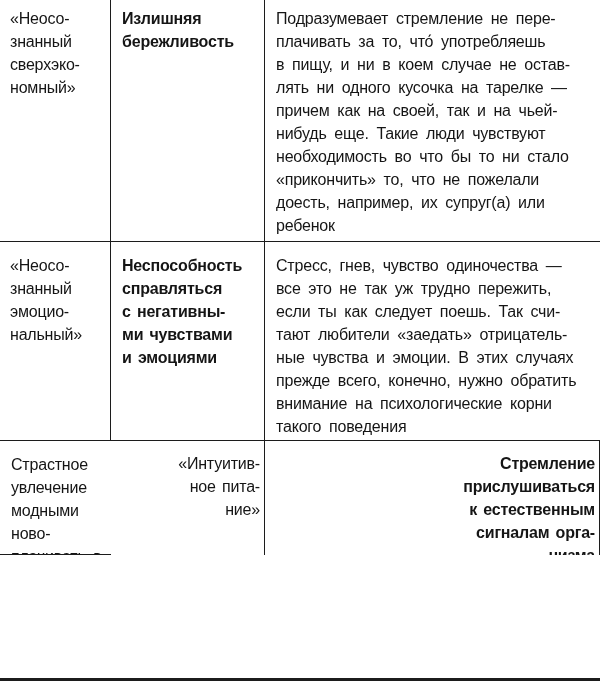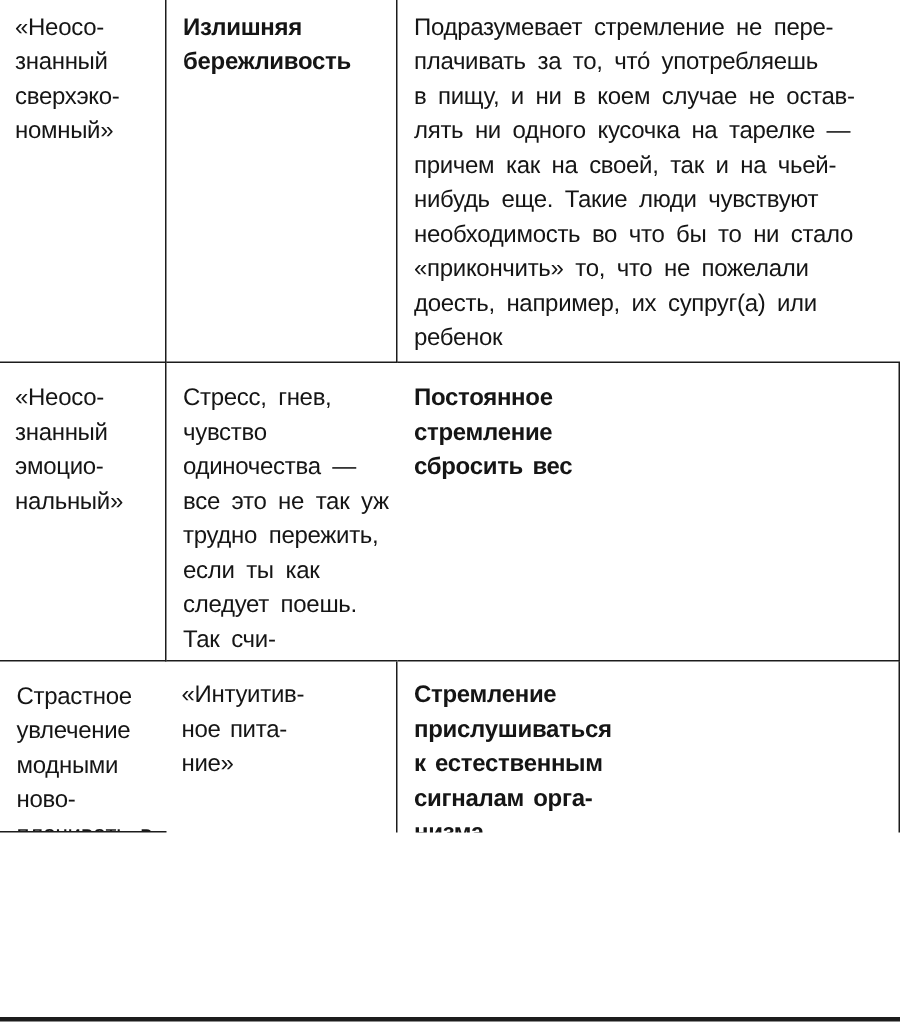--- a/index.html
+++ b/index.html
@@ -34,21 +34,21 @@
   }
   
   .c1, .c2 { border-right: 1.7px solid #1c1c1c; }
   
   .r1, .r2, .r3 { border-bottom: 1.7px solid #1c1c1c; }
 
   .c1 { padding: 12px 4px 0 10px; word-spacing: 2px; }
   .c2 { padding: 12px 4px 0 11px; word-spacing: 2px; font-weight: bold; }
   .c3 { padding: 12px 4px 12px 11px; word-spacing: 3.5px; }
   .r1.c1, .r1.c2, .r1.c3 { padding-top: 7px; }
-  .r4.c1, .r4.c2, .r4.c3 { padding-top: 11px; }
+  .r4.c1, .r4.c2, .r4.c3 { padding-top: 11px; text-align: right; }
 
   
   .bottom-rule {
     position: absolute;
     left: 0;
     top: 678px;
     width: 600px;
     height: 2.5px;
     background: #1c1c1c;
   }
@@ -73,32 +73,34 @@
 нибудь еще. Такие люди чувствуют
 необходимость во что бы то ни стало
 «прикончить» то, что не пожелали
 доесть, например, их супруг(а) или
 ребенок</div>
 
     <div class="cell r2 c1">«Неосо-
 знанный
 эмоцио-
 нальный»</div>
+    <div class="cell r2 c2">Неспособность
+справляться
+с негативны-
+ми чувствами
+и эмоциями</div>
     <div class="cell r2 c3">Стресс, гнев, чувство одиночества —
 все это не так уж трудно пережить,
 если ты как следует поешь. Так счи-
 тают любители «заедать» отрицатель-
 ные чувства и эмоции. В этих случаях
 прежде всего, конечно, нужно обратить
 внимание на психологические корни
 такого поведения</div>
 
-    <div class="cell r3 c2">Постоянное
-стремление
-сбросить вес</div>
     <div class="cell r3 c3">Страстное увлечение модными ново-
 плачивать в сфере правильного пита-
 ния и похудения, зацикленность на
 борьбе с килограммами</div>
 
     <div class="cell r4 c1">«Интуитив-
 ное пита-
 ние»</div>
     <div class="cell r4 c2">Стремление
 прислушиваться

